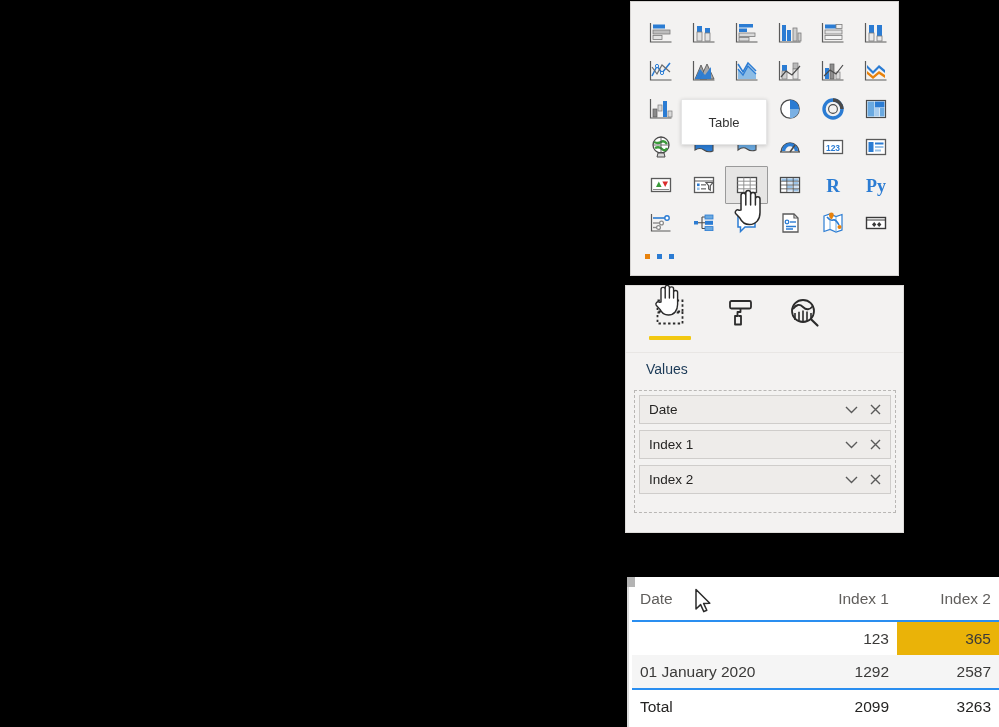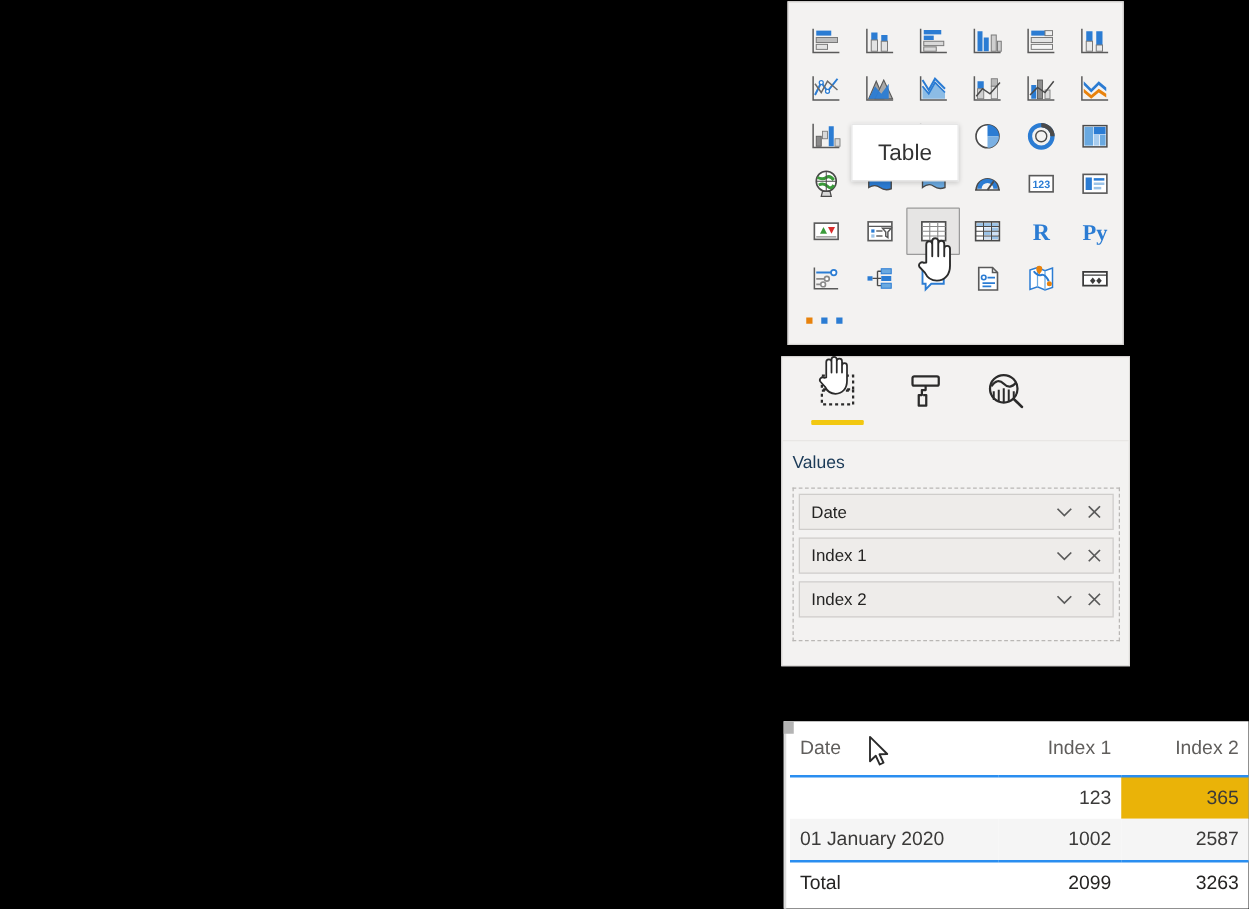--- a/index.html
+++ b/index.html
@@ -76,21 +76,21 @@
     left: 681px;
     top: 99px;
     width: 86px;
     height: 46px;
     background: #ffffff;
     border: 1px solid #e6e6e6;
     box-shadow: 0 1px 4px rgba(0,0,0,.18);
     display: flex;
     align-items: center;
     justify-content: center;
-    font-size: 18px;
+    font-size: 13px;
     color: #333333;
     box-sizing: border-box;
     z-index: 40;
   }
 
   
   #hand-cursor-grid {
     position: absolute;
     left: 731px;
     top: 186px;
@@ -139,21 +139,21 @@
   #tab-analytics { left: 148px; }
   .vtab .underline {
     width: 42px;
     height: 4px;
     background: #f2c811;
     margin-top: 6px;
     border-radius: 1px;
   }
   #panel-section-title {
     position: absolute;
-    left: 8px;
+    left: 20px;
     top: 75px;
     font-size: 14px;
     color: #1b3a57;
   }
   #dropzone {
     position: absolute;
     left: 8px;
     top: 104px;
     width: 262px;
     height: 123px;
@@ -716,21 +716,21 @@
         </tr>
       </thead>
       <tbody>
         <tr>
           <td class="col-date"></td>
           <td>123</td>
           <td class="cell-selected">365</td>
         </tr>
         <tr class="row-alt">
           <td class="col-date">01 January 2020</td>
-          <td>1002</td>
+          <td>1292</td>
           <td>2587</td>
         </tr>
         <tr class="total-row">
           <td class="col-date">Total</td>
           <td>2099</td>
           <td>3263</td>
         </tr>
       </tbody>
     </table>
   </div>

